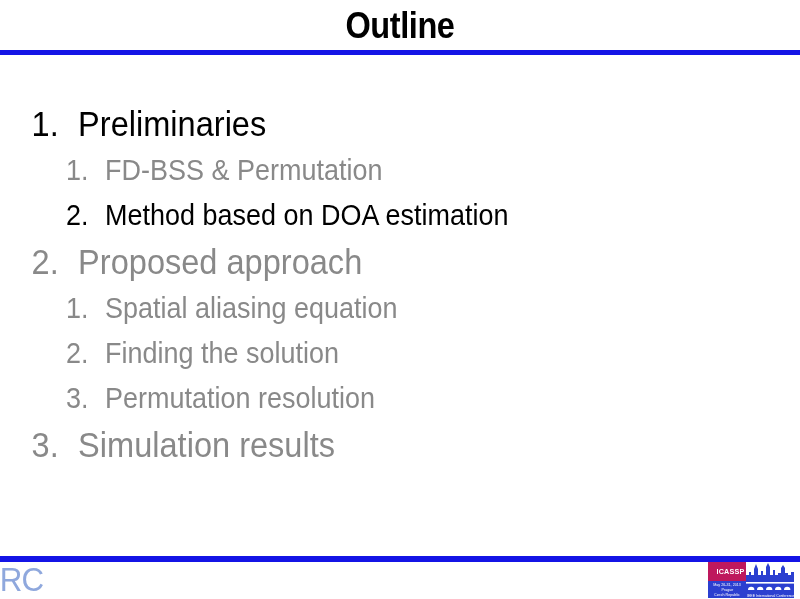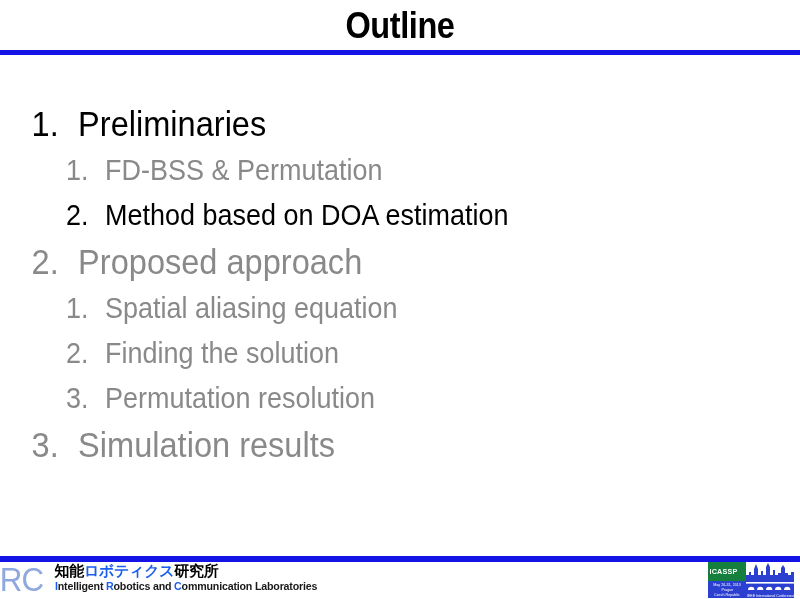--- a/index.html
+++ b/index.html
@@ -169,24 +169,24 @@
     width: 86px;
     height: 36px;
     background: #ffffff;
     display: grid;
     grid-template-columns: 38px 48px;
     grid-template-rows: 19px 17px;
     overflow: hidden;
   }
 
   .ic-cell-tl {
-    background: #15803d;
+    background: #be185d;
     display: flex;
     align-items: center;
-    justify-content: flex-start;
+    justify-content: flex-end;
   }
   .ic-word {
     font-family: "Liberation Sans", sans-serif;
     font-weight: bold;
     font-size: 8px;
     line-height: 9px;
     color: #ffffff;
     letter-spacing: 0.2px;
     transform: scaleX(0.9);
   }
@@ -289,24 +289,20 @@
     </div>
 
   </div>
 
   <div class="footer-rule"></div>
 
   <div class="footer">
 
     <div class="irc-logo">
       <div class="irc-mark">IRC</div>
-      <div class="irc-text">
-        <div class="irc-jp"><span class="jp-black">知能</span><span class="jp-blue">ロボティクス</span><span class="jp-black">研究所</span></div>
-        <div class="irc-en"><span class="en-blue">I</span><span>ntelligent </span><span class="en-blue">R</span><span>obotics and </span><span class="en-blue">C</span><span>ommunication Laboratories</span></div>
-      </div>
     </div>
 
     <div class="icassp">
       <div class="ic-cell-tl">
         <span class="ic-word">ICASSP</span>
       </div>
       <div class="ic-cell-tr">
         <svg class="skyline" viewBox="0 0 48 19" preserveAspectRatio="none">
           <path fill="#2b3fd0" d="M0 19 L0 13 L3 13 L3 10 L5 10 L5 13 L8 13 L8 7 L10 2 L12 7 L12 13 L15 13 L15 9 L17 9 L17 13 L20 13 L20 5 L22 1 L24 5 L24 13 L27 13 L27 8 L29 8 L29 13 L32 13 L32 11 L35 11 L35 6 L37 3 L39 6 L39 11 L42 11 L42 13 L45 13 L45 10 L48 10 L48 19 Z"></path>
           <rect fill="#2b3fd0" x="0" y="14" width="48" height="5"></rect>

